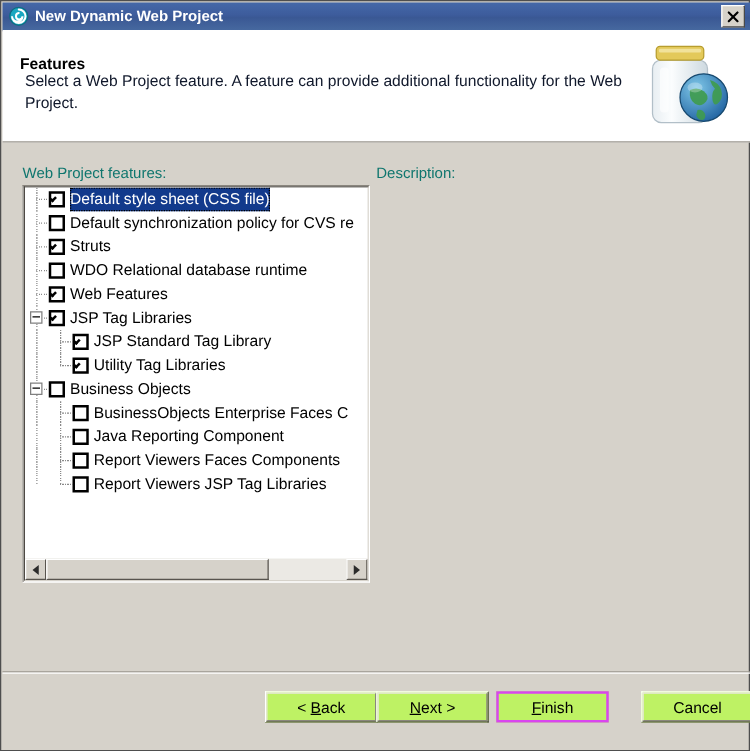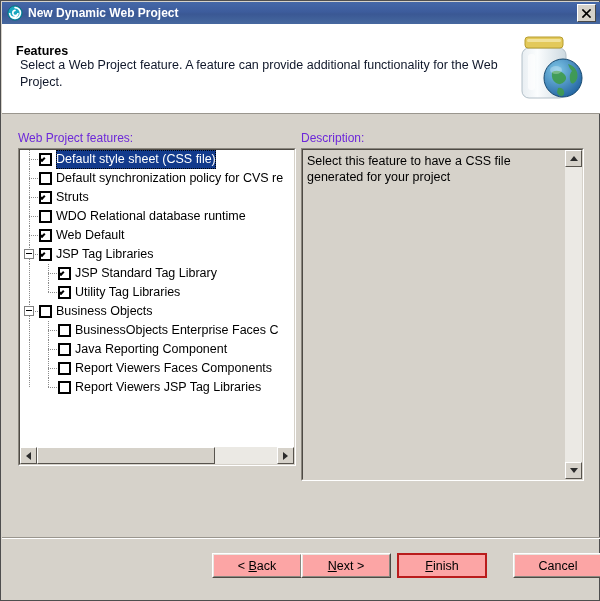--- a/index.html
+++ b/index.html
@@ -51,21 +51,21 @@
     position:absolute;left:14px;top:10px;
     font-size:12.5px;font-weight:bold;color:#000;margin-top:10px;
   }
   .hdr-desc{
     position:absolute;left:18px;top:33px;width:480px;
     font-size:12.5px;color:#0f172a;line-height:17px;
   }
   .hdr-img{position:absolute;right:8px;top:2px;width:86px;height:84px;}
   
   .lbl{
-    position:absolute;font-size:12px;color:#6d28d9;
+    position:absolute;font-size:12px;color:#0f766e;
   }
   #lbl-features{left:17px;top:130px;}
   #lbl-desc{left:300px;top:130px;}
 
   .sunken{
     position:absolute;
     background:#ffffff;
     border-top:1px solid #8a867e;
     border-left:1px solid #8a867e;
     border-right:1px solid #ffffff;
@@ -173,36 +173,36 @@
   .sep{
     position:absolute;left:1px;top:536px;width:598px;height:2px;
     border-top:1px solid #9a968e;border-bottom:1px solid #ffffff;
     box-sizing:border-box;
   }
   .btnrow{
     position:absolute;left:0;top:552px;width:600px;height:28px;
   }
   .btn{
     position:absolute;top:0;width:90px;height:25px;
-    background:#fca5a5;
+    background:#bef264;
     border-top:1px solid #ffffff;border-left:1px solid #ffffff;
     border-right:1px solid #4e4a44;border-bottom:1px solid #4e4a44;
     box-sizing:border-box;
     font-size:12.5px;color:#000;
     display:flex;align-items:center;justify-content:center;
     cursor:default;
   }
   .btn .inner{
     position:absolute;left:0;top:0;right:0;bottom:0;
     border-top:1px solid #e9e6e0;border-left:1px solid #e9e6e0;
     border-right:1px solid #8a867e;border-bottom:1px solid #8a867e;
     box-sizing:border-box;pointer-events:none;
   }
   .btn.default{
-    border:2px solid #b91c1c;
+    border:2px solid #d946ef;
   }
   .btn.default .lbl2{
     border:none;
   }
   .lbl2{position:relative;z-index:2;}
   u{text-decoration:underline;}
   #btn-back{left:211px;}
   #btn-next{left:300px;}
   #btn-finish{left:396px;}
   #btn-cancel{left:512px;}
@@ -294,21 +294,21 @@
             </span>
             <span class="cb"></span>
             <span class="tlabel">WDO Relational database runtime</span>
           </div>
           <div class="trow">
             <span class="twig">
               <span class="vline"></span>
               <span class="hline"></span>
             </span>
             <span class="cb checked"></span>
-            <span class="tlabel">Web Default</span>
+            <span class="tlabel">Web Features</span>
           </div>
           <div class="trow">
             <span class="twig">
               <span class="vline"></span>
               <span class="hline"></span>
               <span class="expander"></span>
             </span>
             <span class="cb checked"></span>
             <span class="tlabel">JSP Tag Libraries</span>
           </div>
@@ -395,34 +395,20 @@
         <div class="sb-track">
           <div class="sb-thumb"></div>
         </div>
         <div class="sb-btn">
             <span class="arr r"></span>
           </div>
       </div>
     </div>
   </div>
 
-  <div class="sunken" id="desc-panel">
-    <div class="sunken-in" id="desc-inner">
-      <div class="desc-text">Select this feature to have a CSS file generated for your project</div>
-      <div class="vscroll">
-        <div class="sb-btn">
-            <span class="arr u"></span>
-          </div>
-        <div class="sb-track"></div>
-        <div class="sb-btn">
-            <span class="arr d"></span>
-          </div>
-      </div>
-    </div>
-  </div>
 
   <div class="sep"></div>
   <div class="btnrow">
     <div class="btn" id="btn-back">
       <span class="inner"></span>
         <span class="lbl2">&lt; <u>B</u>ack</span>
     </div>
     <div class="btn" id="btn-next">
       <span class="inner"></span>
         <span class="lbl2"><u>N</u>ext &gt;</span>

